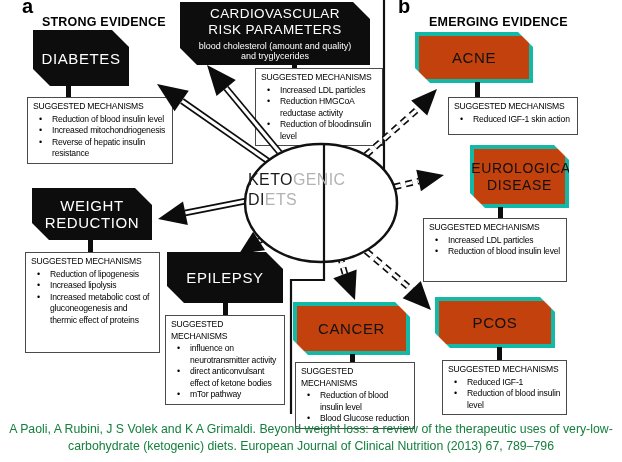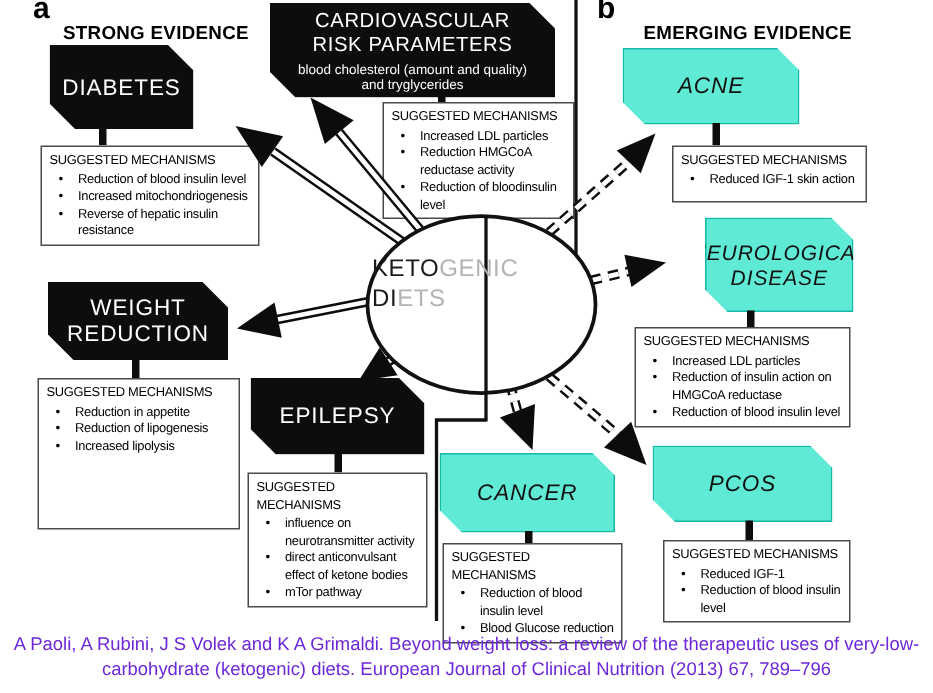--- a/index.html
+++ b/index.html
@@ -11,24 +11,23 @@
   .panel-heading { position:absolute; font-size:12.5px; font-weight:bold; letter-spacing:.2px; z-index:1; }
 
   .node { position:absolute; display:flex; flex-direction:column; align-items:center;
           justify-content:center; text-align:center; z-index:1; }
   .node.black {
     background:#0d0d0d; color:#fff;
     clip-path:polygon(0 0, calc(100% - 17px) 0, 100% 17px, 100% 100%, 17px 100%, 0 calc(100% - 17px));
     filter:drop-shadow(2.5px 3px 0 #9e9e9e);
   }
   .node.gray {
-    background:#5eead4; color:#111; border:1px solid #14b8a6; box-sizing:border-box;
+    background:#c2410c; color:#111; border:4px solid #14b8a6; box-sizing:border-box;
     clip-path:polygon(0 0, calc(100% - 15px) 0, 100% 15px, 100% 100%, 15px 100%, 0 calc(100% - 15px));
     filter:drop-shadow(2.5px 3px 0 #c2c2c2);
-    font-style:italic;
   }
   .node .t1 { font-size:15px; letter-spacing:.6px; line-height:17px; }
   .node .t1.small { font-size:13.5px; letter-spacing:.4px; line-height:16px; }
   .node .t2 { font-size:9px; line-height:10.5px; margin-top:3px; padding:0 10px; }
 
   .stub { position:absolute; width:5px; background:#0d0d0d; z-index:1; }
 
   .mech { position:absolute; background:#fff; border:1.4px solid #4a4a4a; box-sizing:border-box;
           padding:3px 3px 3px 5px; font-size:8.6px; letter-spacing:-0.2px; line-height:11.5px;
           z-index:1; }
@@ -38,21 +37,21 @@
   .mech li::before { content:"•"; position:absolute; left:6px; top:0; font-size:9px; }
 
   .svg-layer { position:absolute; left:0; top:0; z-index:2; pointer-events:none; }
 
   .ellipse-text { position:absolute; left:248px; top:170px; width:146px; text-align:left;
                   font-size:16px; line-height:19.5px; letter-spacing:.4px; z-index:3; }
   .ellipse-text .dark { color:#1a1a1a; }
   .ellipse-text .light { color:#b3b3b3; }
 
   .citation { position:absolute; left:0; top:421px; width:622px; text-align:center;
-              font-size:12.3px; line-height:17px; color:#6d28d9; z-index:1; white-space:nowrap; }
+              font-size:12.3px; line-height:17px; color:#15803d; z-index:1; white-space:nowrap; }
 </style>
 </head>
 <body>
 
 <div class="stage">
 
   <div class="panel-label" style="left:22px; top:-5px;">a</div>
   <div class="panel-heading" style="left:42px; top:15px;">STRONG EVIDENCE</div>
   <div class="panel-label" style="left:398px; top:-5px;">b</div>
   <div class="panel-heading" style="left:429px; top:15px;">EMERGING EVIDENCE</div>
@@ -108,23 +107,23 @@
     <ul>
       <li>Increased LDL particles</li>
       <li>Reduction HMGCoA reductase activity</li>
       <li>Reduction of bloodinsulin level</li>
     </ul>
   </div>
 
   <div class="mech" style="left:25px; top:252px; width:135px; min-height:101px;">
     <div class="mtitle">SUGGESTED MECHANISMS</div>
     <ul>
-      <li>Reduction in appetite</li>
       <li>Reduction of lipogenesis</li>
       <li>Increased lipolysis</li>
+      <li>Increased metabolic cost of gluconeogenesis and thermic effect of proteins</li>
     </ul>
   </div>
 
   <div class="mech" style="left:165px; top:315px; width:120px; min-height:88px;">
     <div class="mtitle">SUGGESTED MECHANISMS</div>
     <ul>
       <li>influence on neurotransmitter activity</li>
       <li>direct anticonvulsant effect of ketone bodies</li>
       <li>mTor pathway</li>
     </ul>
@@ -134,21 +133,20 @@
     <div class="mtitle">SUGGESTED MECHANISMS</div>
     <ul>
       <li>Reduced IGF-1 skin action</li>
     </ul>
   </div>
 
   <div class="mech" style="left:423px; top:218px; width:144px; min-height:64px;">
     <div class="mtitle">SUGGESTED MECHANISMS</div>
     <ul>
       <li>Increased LDL particles</li>
-      <li>Reduction of insulin action on HMGCoA reductase</li>
       <li>Reduction of blood insulin level</li>
     </ul>
   </div>
 
   <div class="mech" style="left:295px; top:362px; width:120px; min-height:50px;">
     <div class="mtitle">SUGGESTED MECHANISMS</div>
     <ul>
       <li>Reduction of blood insulin level</li>
       <li>Blood Glucose reduction</li>
     </ul>

